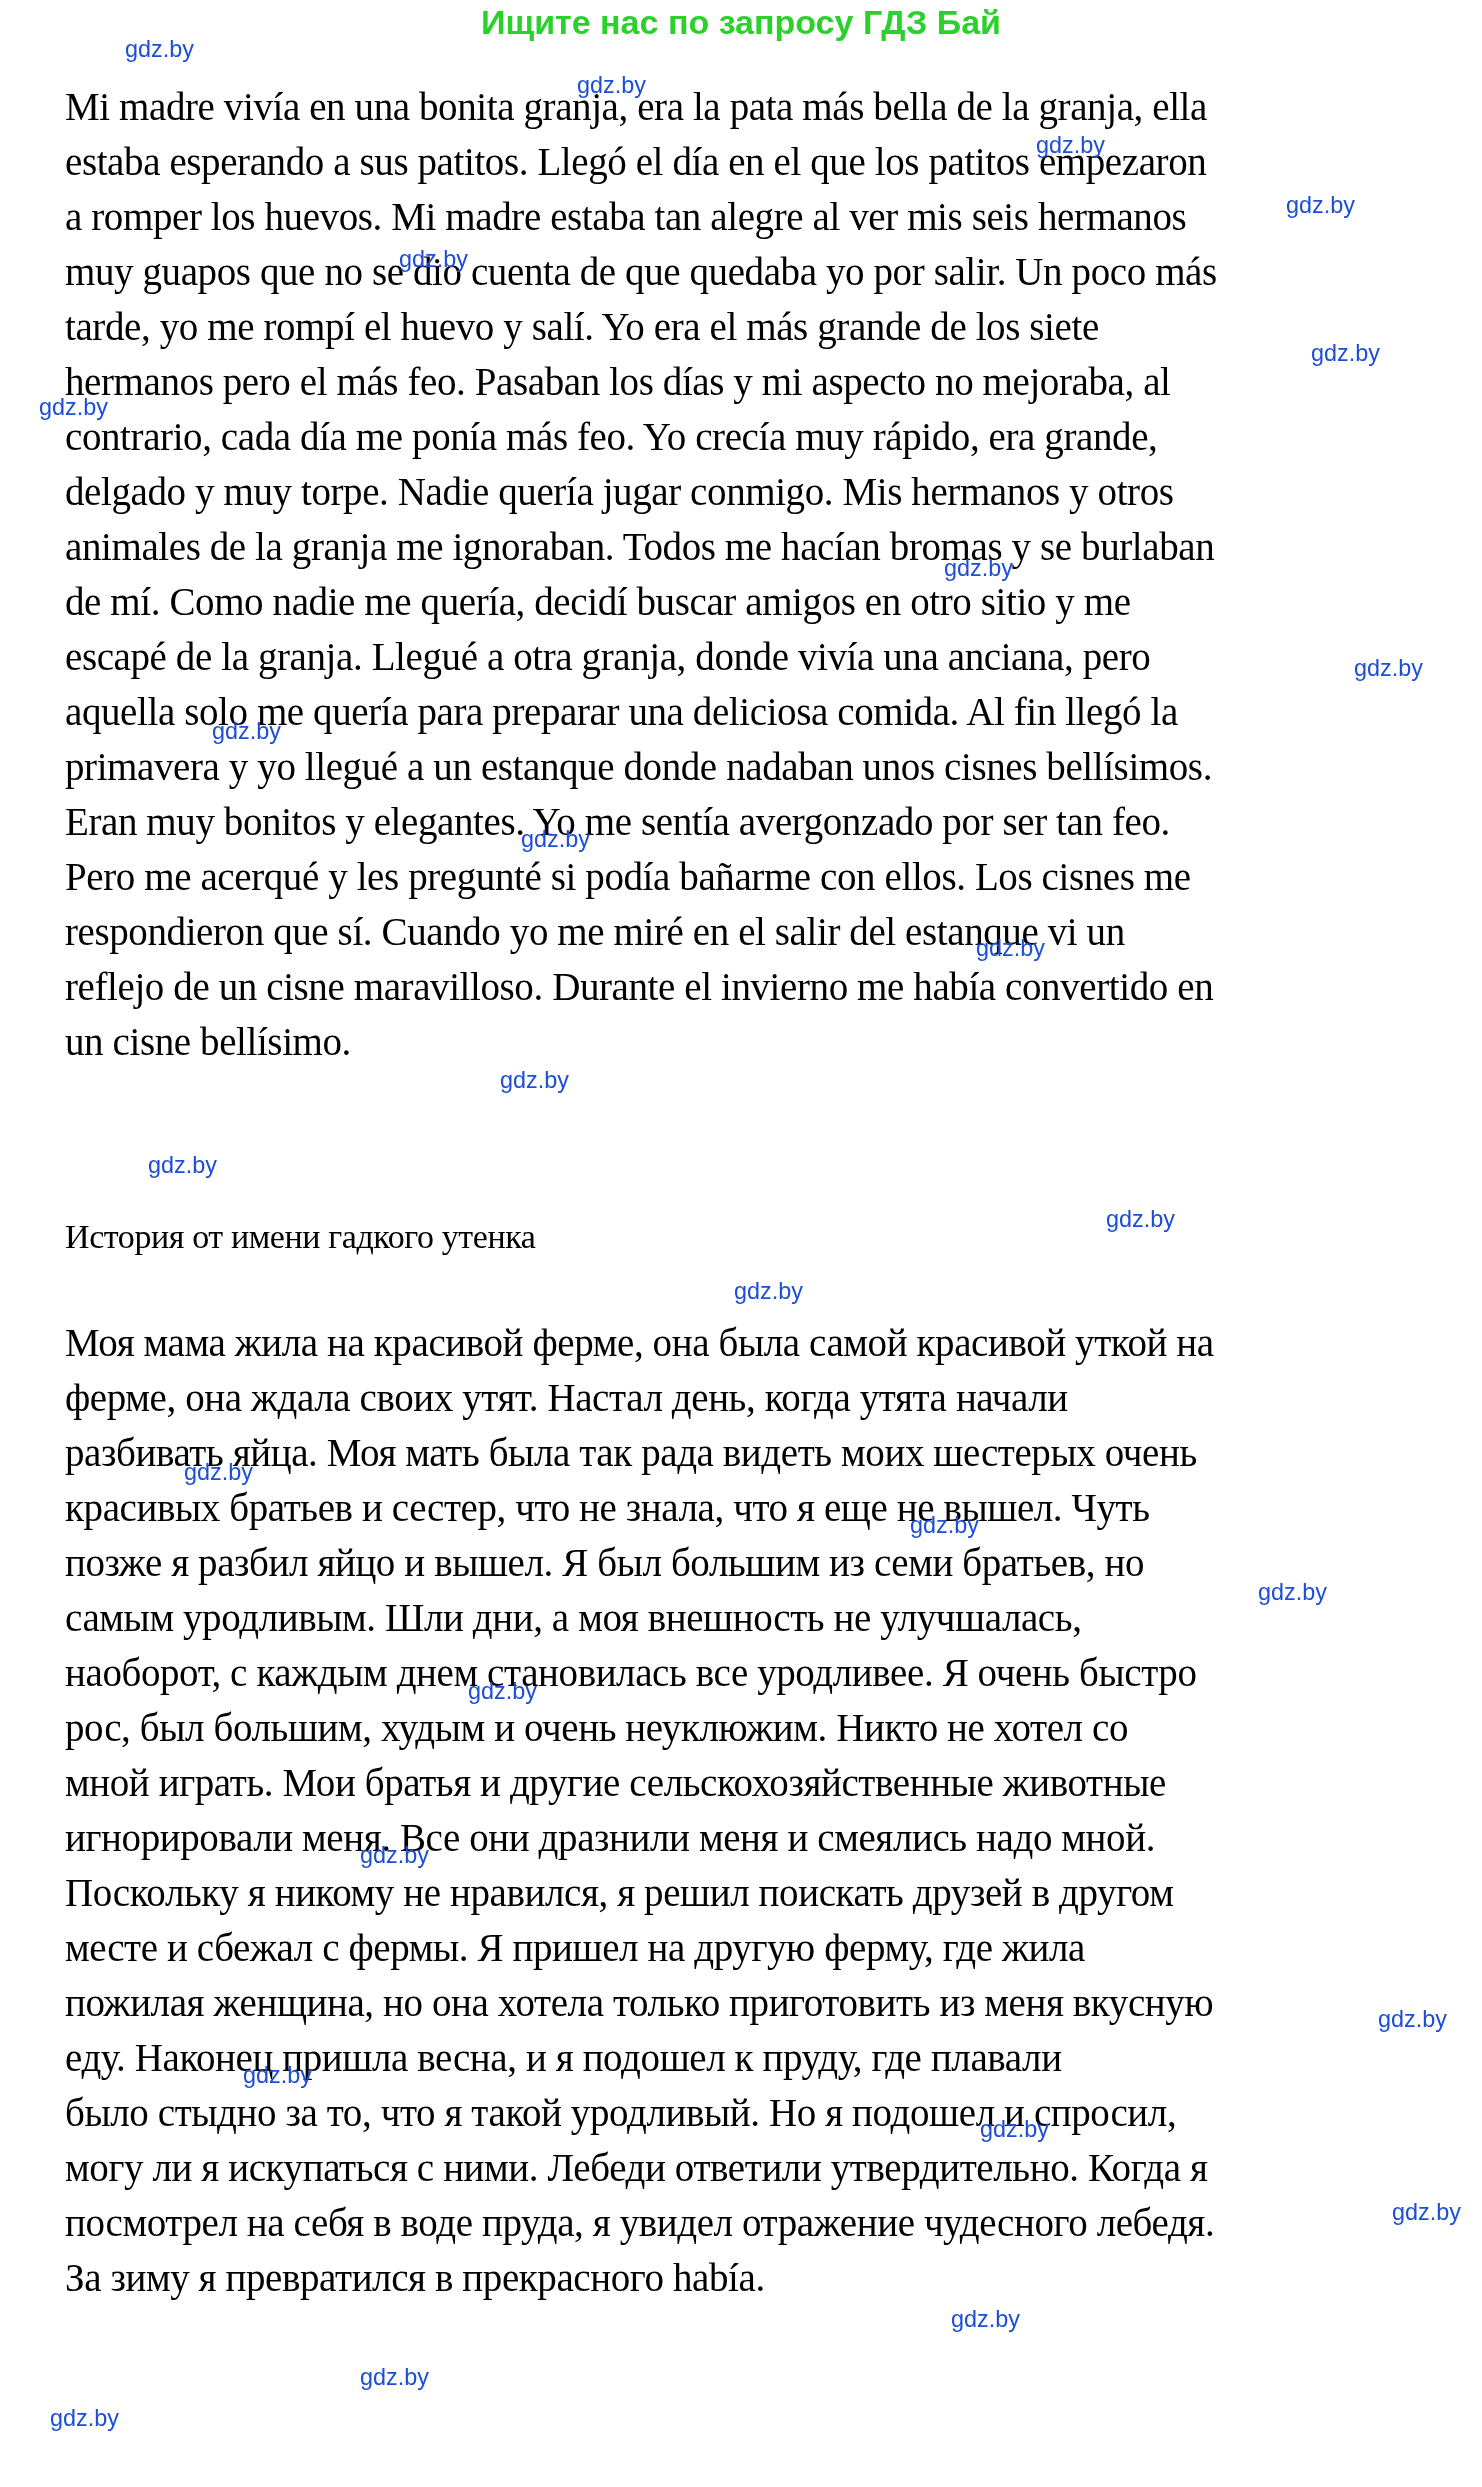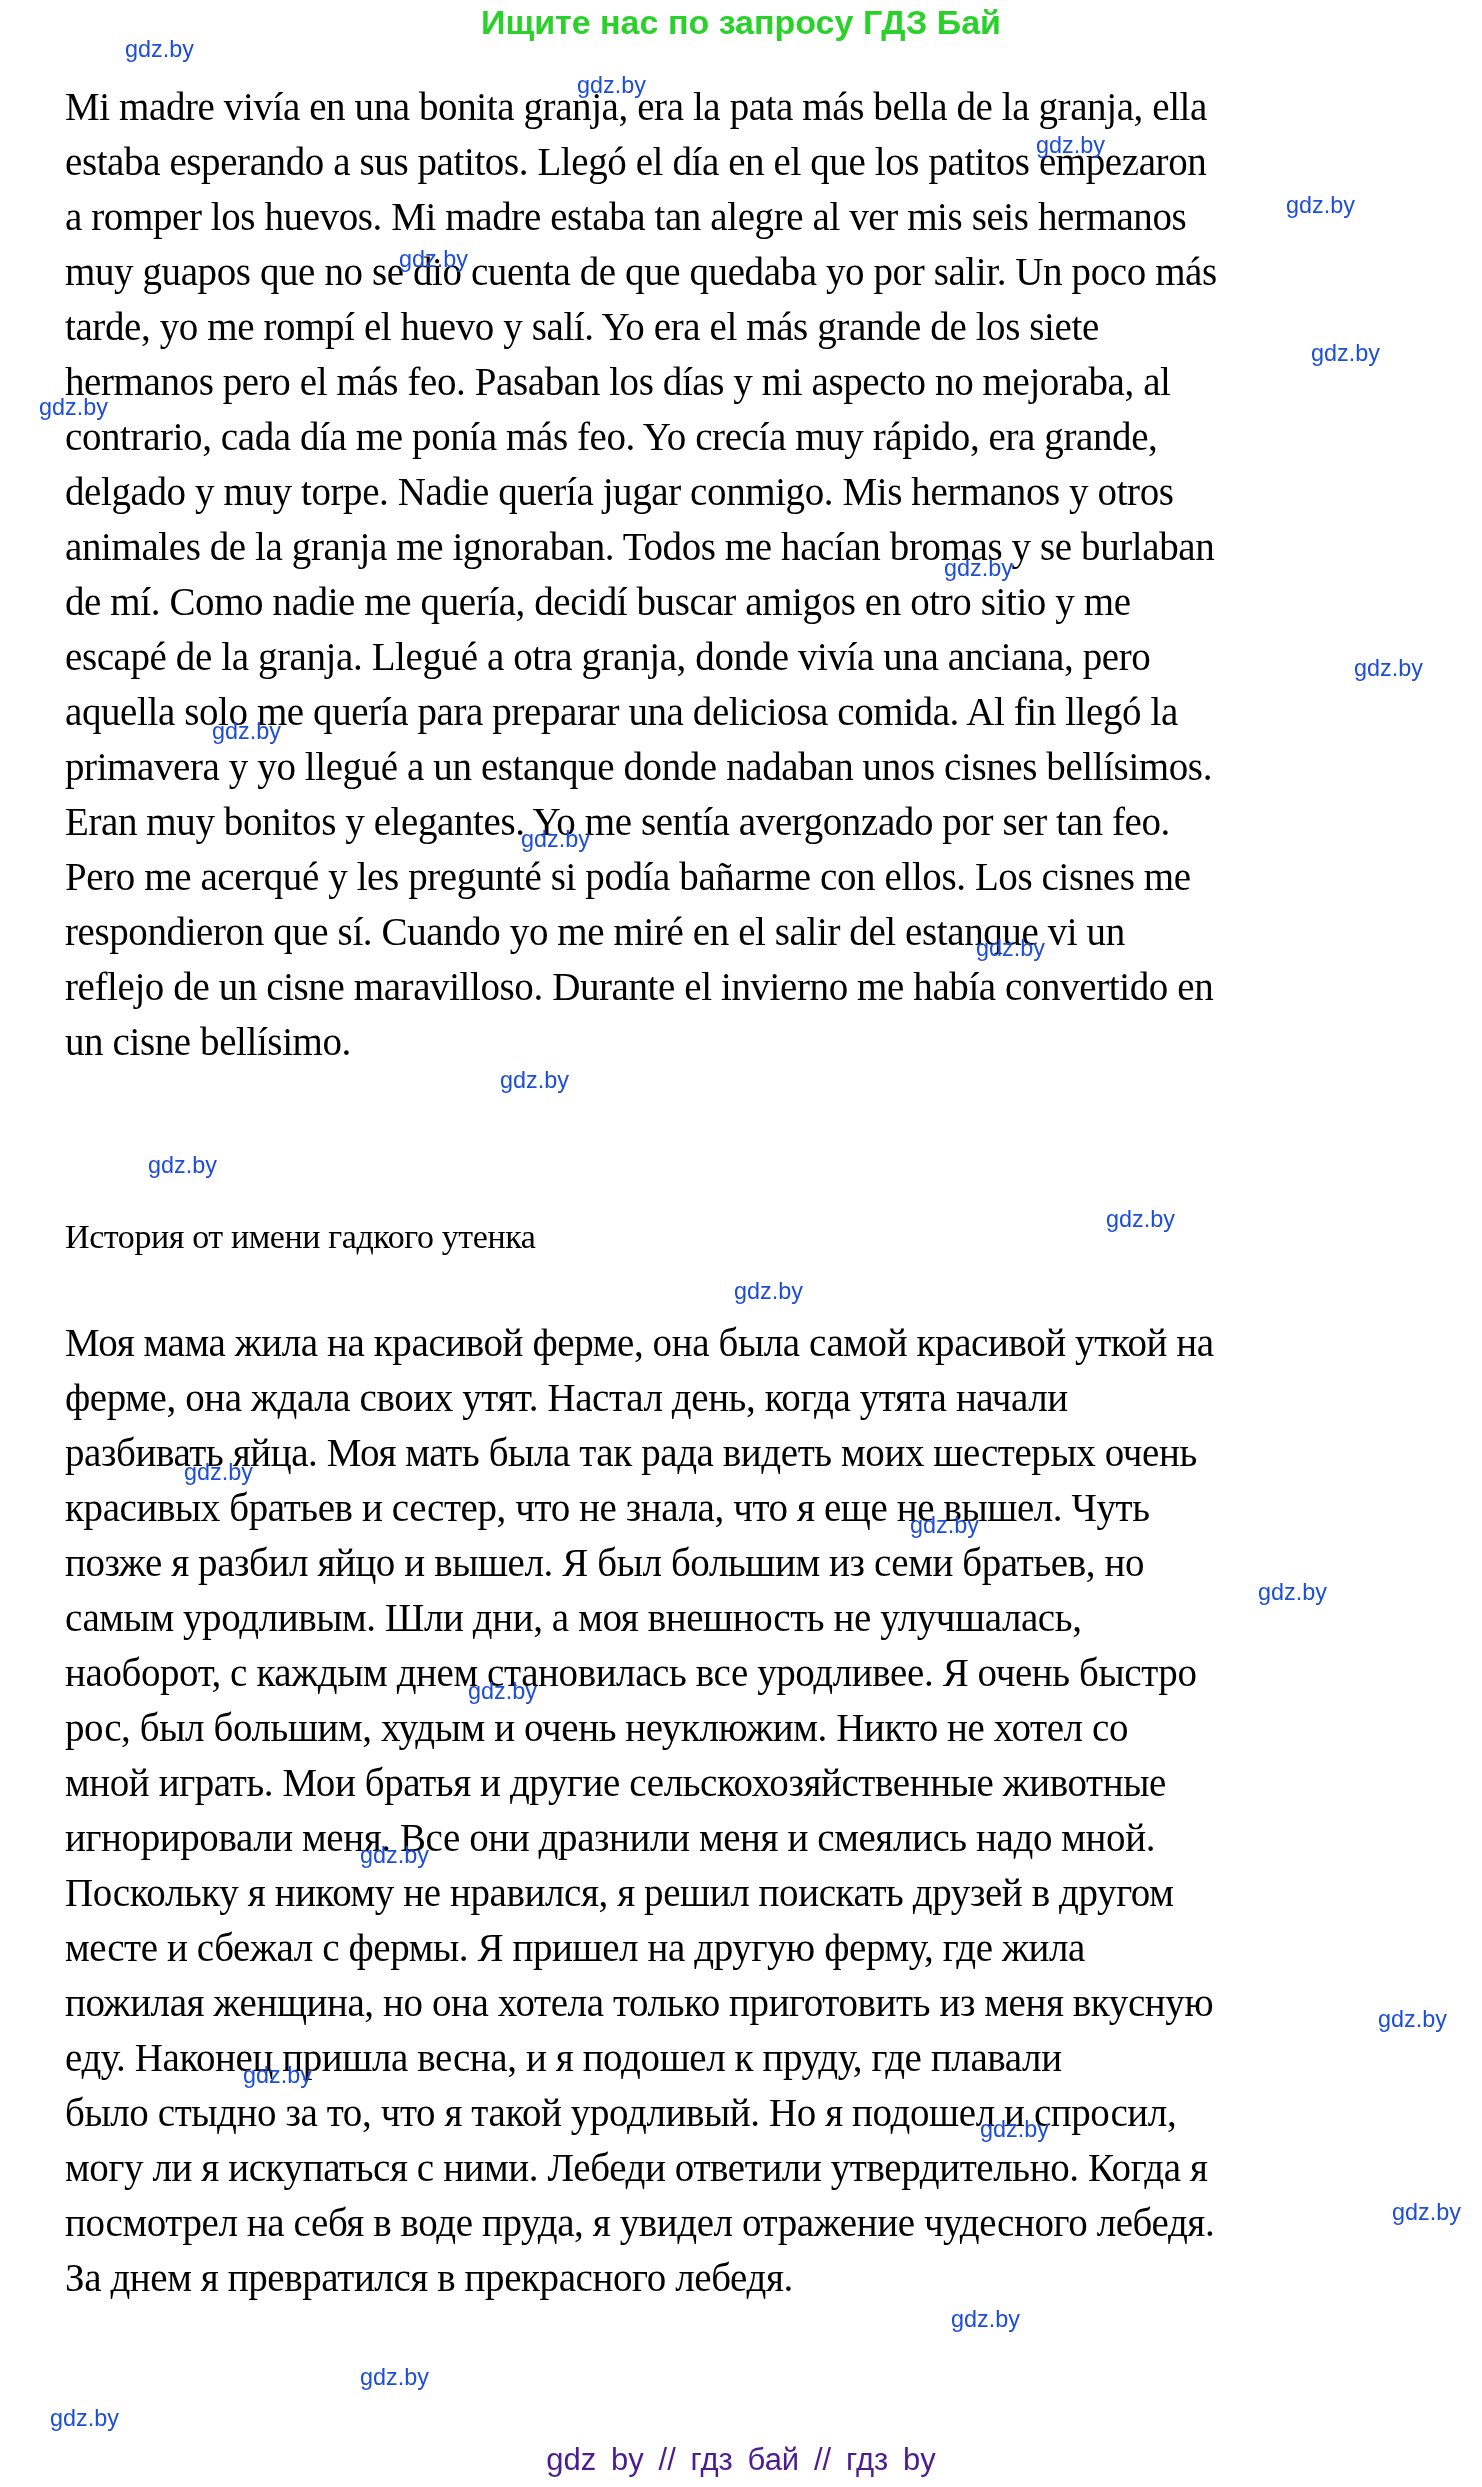--- a/index.html
+++ b/index.html
@@ -66,24 +66,23 @@
       <div class="text-line">рос, был большим, худым и очень неуклюжим. Никто не хотел со</div>
       <div class="text-line">мной играть. Мои братья и другие сельскохозяйственные животные</div>
       <div class="text-line">игнорировали меня. Все они дразнили меня и смеялись надо мной.</div>
       <div class="text-line">Поскольку я никому не нравился, я решил поискать друзей в другом</div>
       <div class="text-line">месте и сбежал с фермы. Я пришел на другую ферму, где жила</div>
       <div class="text-line">пожилая женщина, но она хотела только приготовить из меня вкусную</div>
       <div class="text-line">еду. Наконец пришла весна, и я подошел к пруду, где плавали</div>
       <div class="text-line">было стыдно за то, что я такой уродливый. Но я подошел и спросил,</div>
       <div class="text-line">могу ли я искупаться с ними. Лебеди ответили утвердительно. Когда я</div>
       <div class="text-line">посмотрел на себя в воде пруда, я увидел отражение чудесного лебедя.</div>
-      <div class="text-line">За днем я превратился в прекрасного лебедя.</div>
+      <div class="text-line">За зиму я превратился в прекрасного había.</div>
     </div>
 
-  <div class="footer" style="color: rgb(75, 29, 143);">gdz by // гдз бай // гдз by</div>
 
   <div id="wm-layer">
       <span class="wm" style="left: 125px; top: 36px;">gdz.by</span>
       <span class="wm" style="left: 577px; top: 72px;">gdz.by</span>
       <span class="wm" style="left: 1036px; top: 132px;">gdz.by</span>
       <span class="wm" style="left: 1286px; top: 192px;">gdz.by</span>
       <span class="wm" style="left: 399px; top: 246px;">gdz.by</span>
       <span class="wm" style="left: 1311px; top: 340px;">gdz.by</span>
       <span class="wm" style="left: 39px; top: 394px;">gdz.by</span>
       <span class="wm" style="left: 944px; top: 555px;">gdz.by</span>

